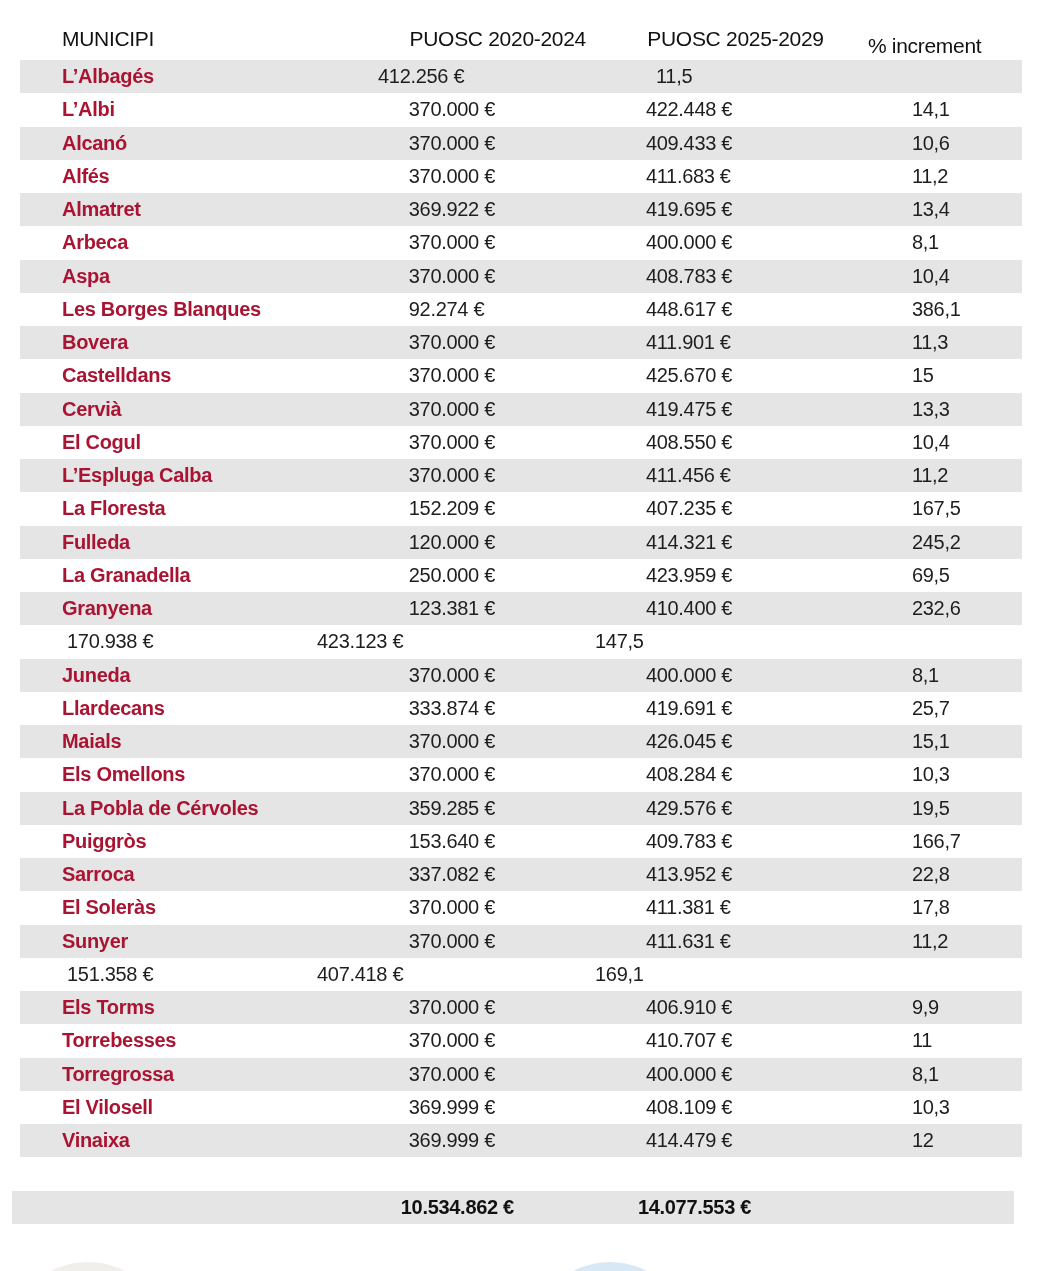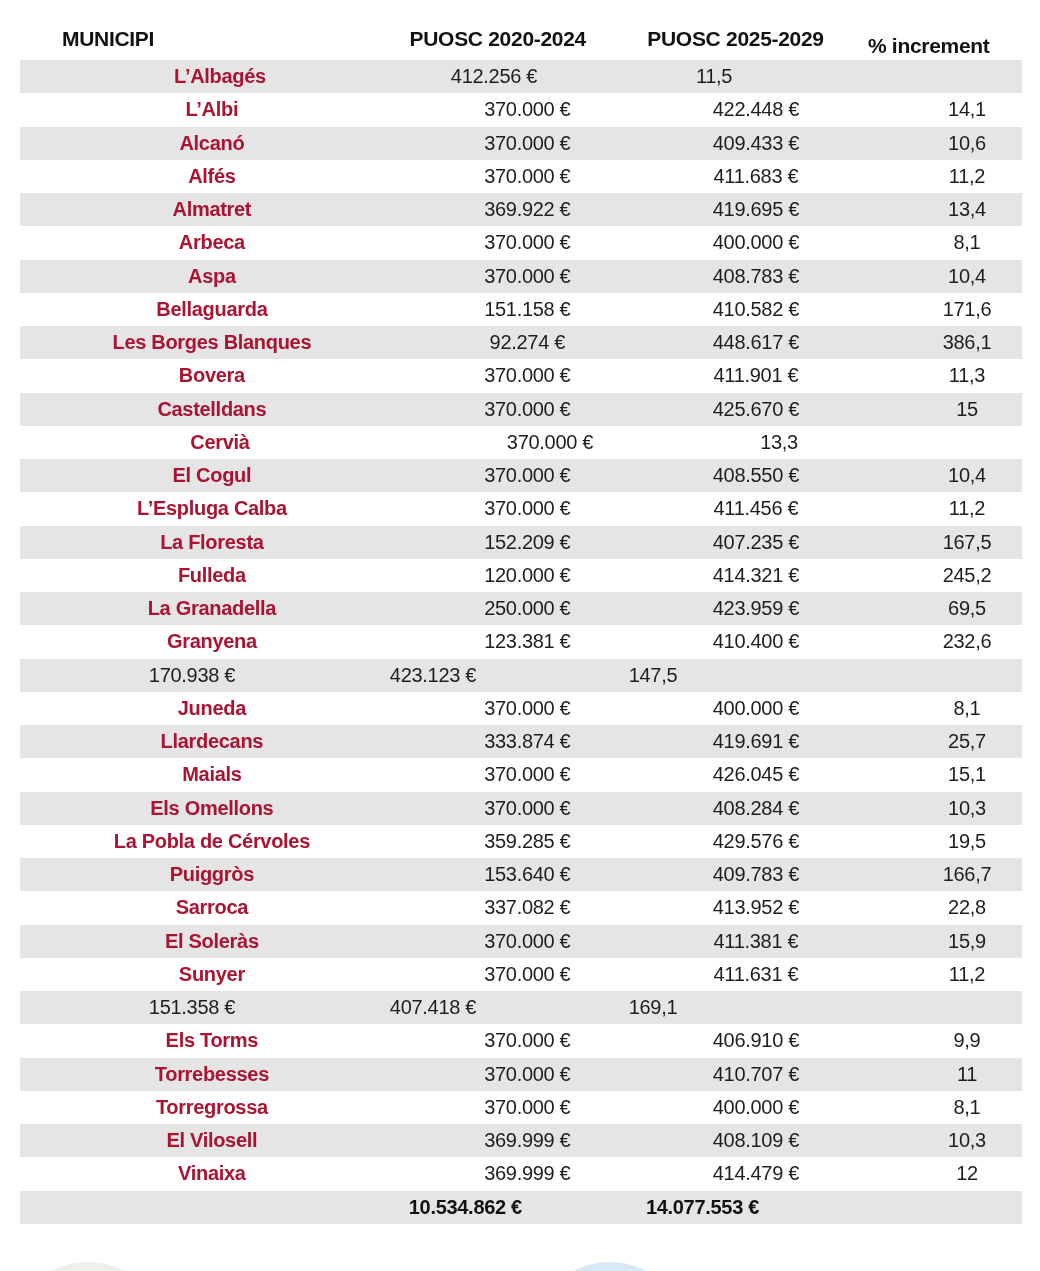--- a/index.html
+++ b/index.html
@@ -15,31 +15,30 @@
   .header-row {
     position: absolute;
     left: 20px;
     top: 18px;
     width: 1002px;
     height: 42px;
     display: flex;
     align-items: center;
   }
   .header-row .cell {
-    font-weight: bold;
+    font-weight: normal;
     font-size: 21px;
     color: #111111;
     letter-spacing: -0.3px;
   }
   .rows {
     position: absolute;
     left: 20px;
     top: 60px;
     width: 1002px;
-    text-align: center;
   }
   .row {
     display: flex;
     align-items: center;
     height: 33.25px;
   }
   .rows .row:nth-child(odd) { background: var(--stripe_gray, #e5e5e5); }
   .cell {
     box-sizing: border-box;
     font-size: 20px;
@@ -51,21 +50,21 @@
   .c2 { width: 250px; margin-left: 47px; }
   .c3 { width: 232px; }
   .c4 { width: 162px; padding-left: 46px; }
   .header-row .c4 { padding-left: 0; margin-top: 13px; }
   .name {
     color: var(--municipality_red, #aa1433);
     font-weight: bold;
   }
   .total-row {
     position: absolute;
-    left: 20px;
+    left: 12px;
     top: 1190.5px;
     width: 1002px;
     height: 33.25px;
     display: flex;
     align-items: center;
     background: var(--stripe_gray, #e5e5e5);
   }
   .total-row .cell { font-weight: bold; color: #111111; }
   .circle {
     position: absolute;
@@ -130,26 +129,20 @@
     <div class="cell c4">8,1</div>
   </div>
 
   <div class="row">
     <div class="cell c1 name">Aspa</div>
     <div class="cell c2">370.000 €</div>
     <div class="cell c3">408.783 €</div>
     <div class="cell c4">10,4</div>
   </div>
 
-  <div class="row">
-    <div class="cell c1 name">Bellaguarda</div>
-    <div class="cell c2">151.158 €</div>
-    <div class="cell c3">410.582 €</div>
-    <div class="cell c4">171,6</div>
-  </div>
 
   <div class="row">
     <div class="cell c1 name">Les Borges Blanques</div>
     <div class="cell c2">92.274 €</div>
     <div class="cell c3">448.617 €</div>
     <div class="cell c4">386,1</div>
   </div>
 
   <div class="row">
     <div class="cell c1 name">Bovera</div>
@@ -161,20 +154,21 @@
   <div class="row">
     <div class="cell c1 name">Castelldans</div>
     <div class="cell c2">370.000 €</div>
     <div class="cell c3">425.670 €</div>
     <div class="cell c4">15</div>
   </div>
 
   <div class="row">
     <div class="cell c1 name">Cervià</div>
     <div class="cell c2">370.000 €</div>
+    <div class="cell c3">419.475 €</div>
     <div class="cell c4">13,3</div>
   </div>
 
   <div class="row">
     <div class="cell c1 name">El Cogul</div>
     <div class="cell c2">370.000 €</div>
     <div class="cell c3">408.550 €</div>
     <div class="cell c4">10,4</div>
   </div>
 
@@ -265,21 +259,21 @@
     <div class="cell c1 name">Sarroca</div>
     <div class="cell c2">337.082 €</div>
     <div class="cell c3">413.952 €</div>
     <div class="cell c4">22,8</div>
   </div>
 
   <div class="row">
     <div class="cell c1 name">El Soleràs</div>
     <div class="cell c2">370.000 €</div>
     <div class="cell c3">411.381 €</div>
-    <div class="cell c4">15,9</div>
+    <div class="cell c4">17,8</div>
   </div>
 
   <div class="row">
     <div class="cell c1 name">Sunyer</div>
     <div class="cell c2">370.000 €</div>
     <div class="cell c3">411.631 €</div>
     <div class="cell c4">11,2</div>
   </div>
 
   <div class="row">

